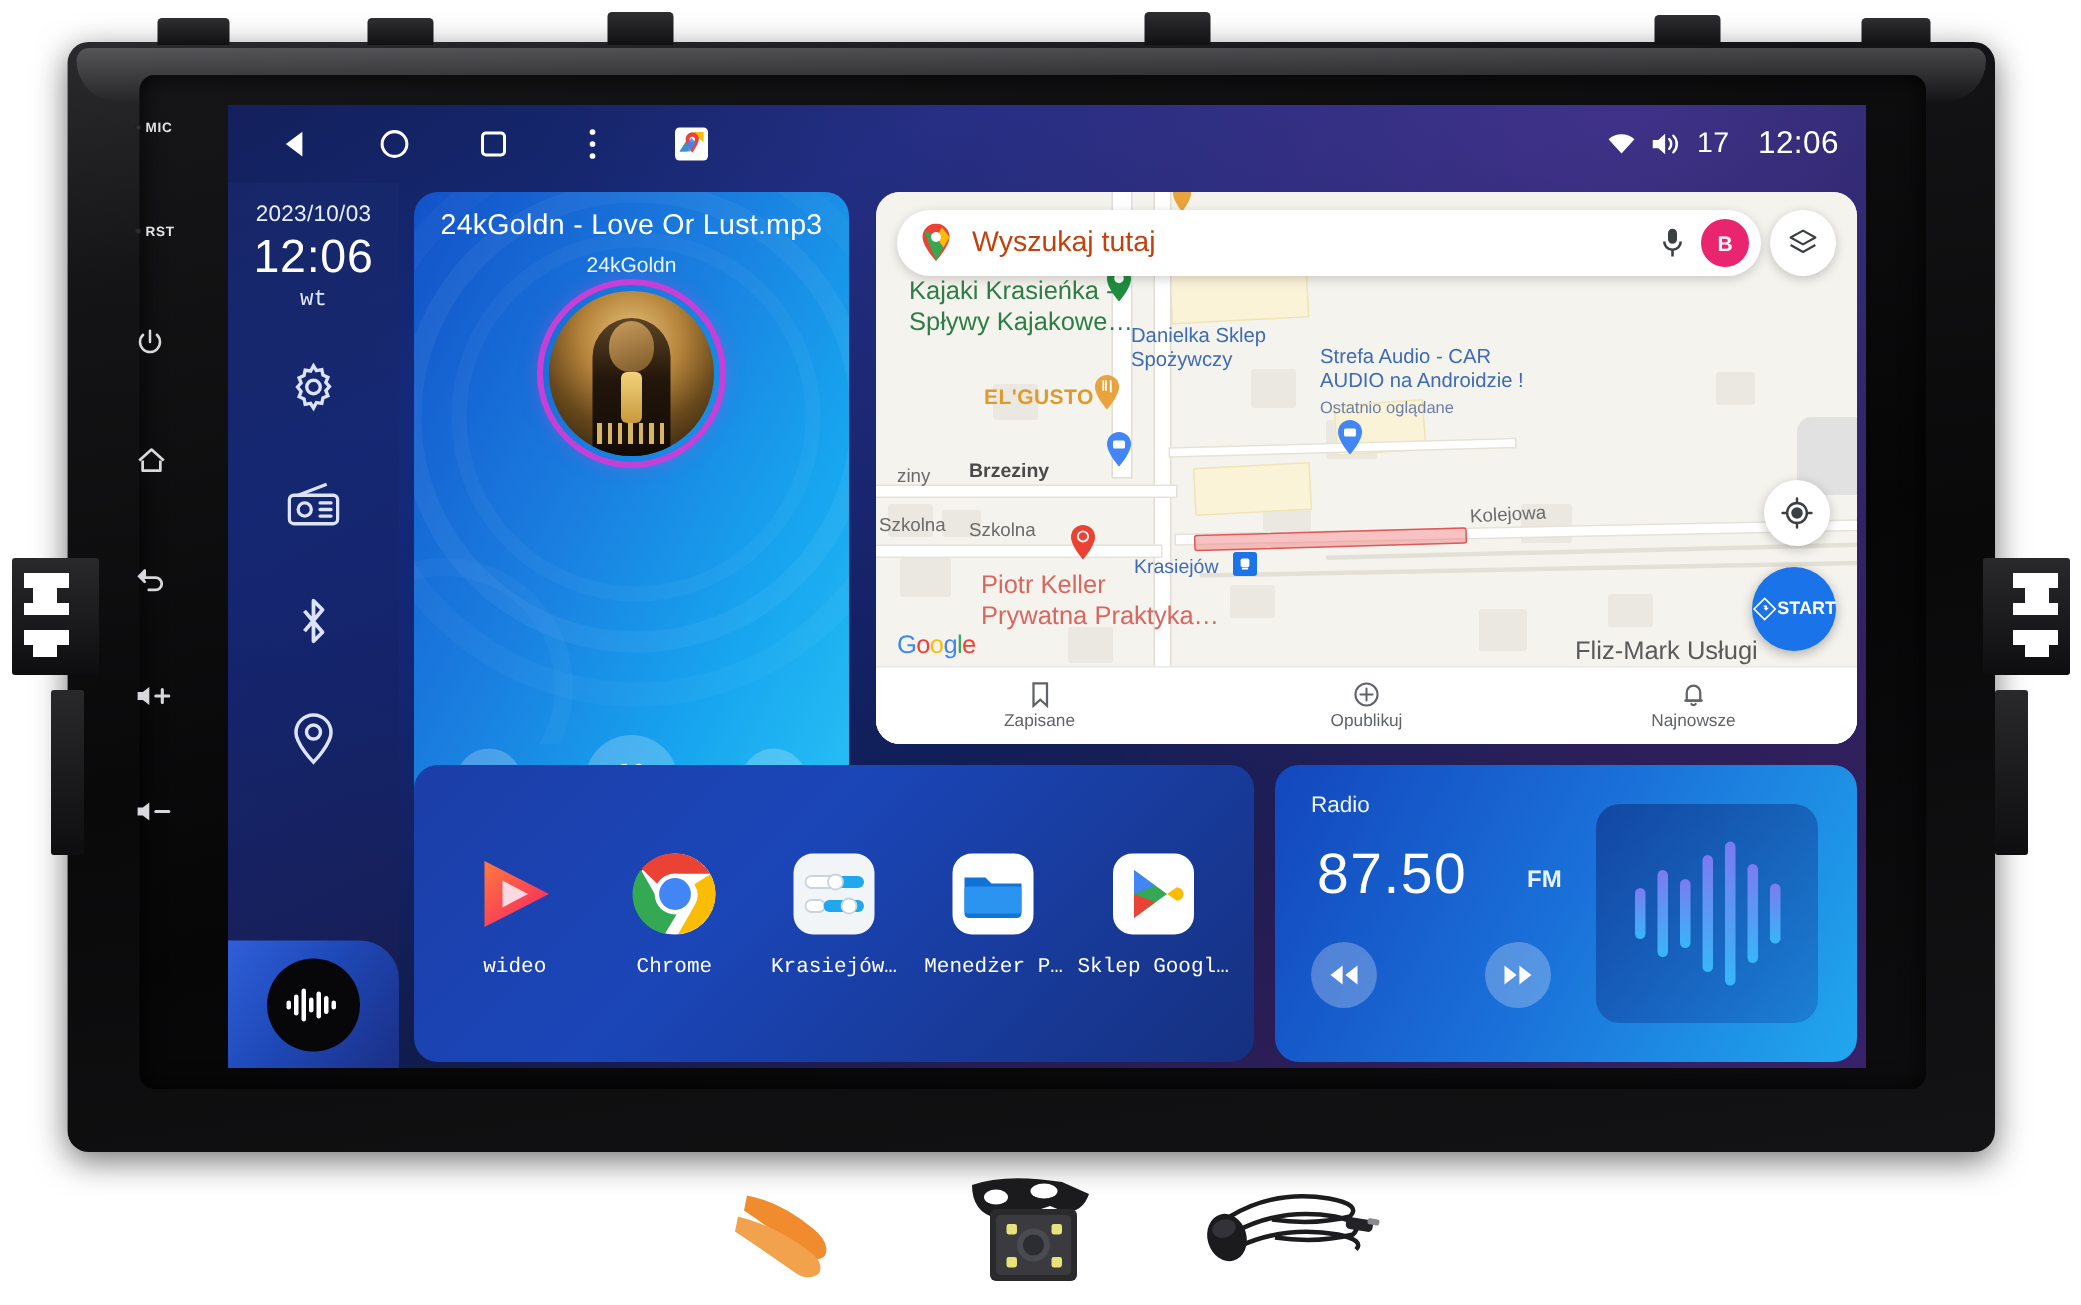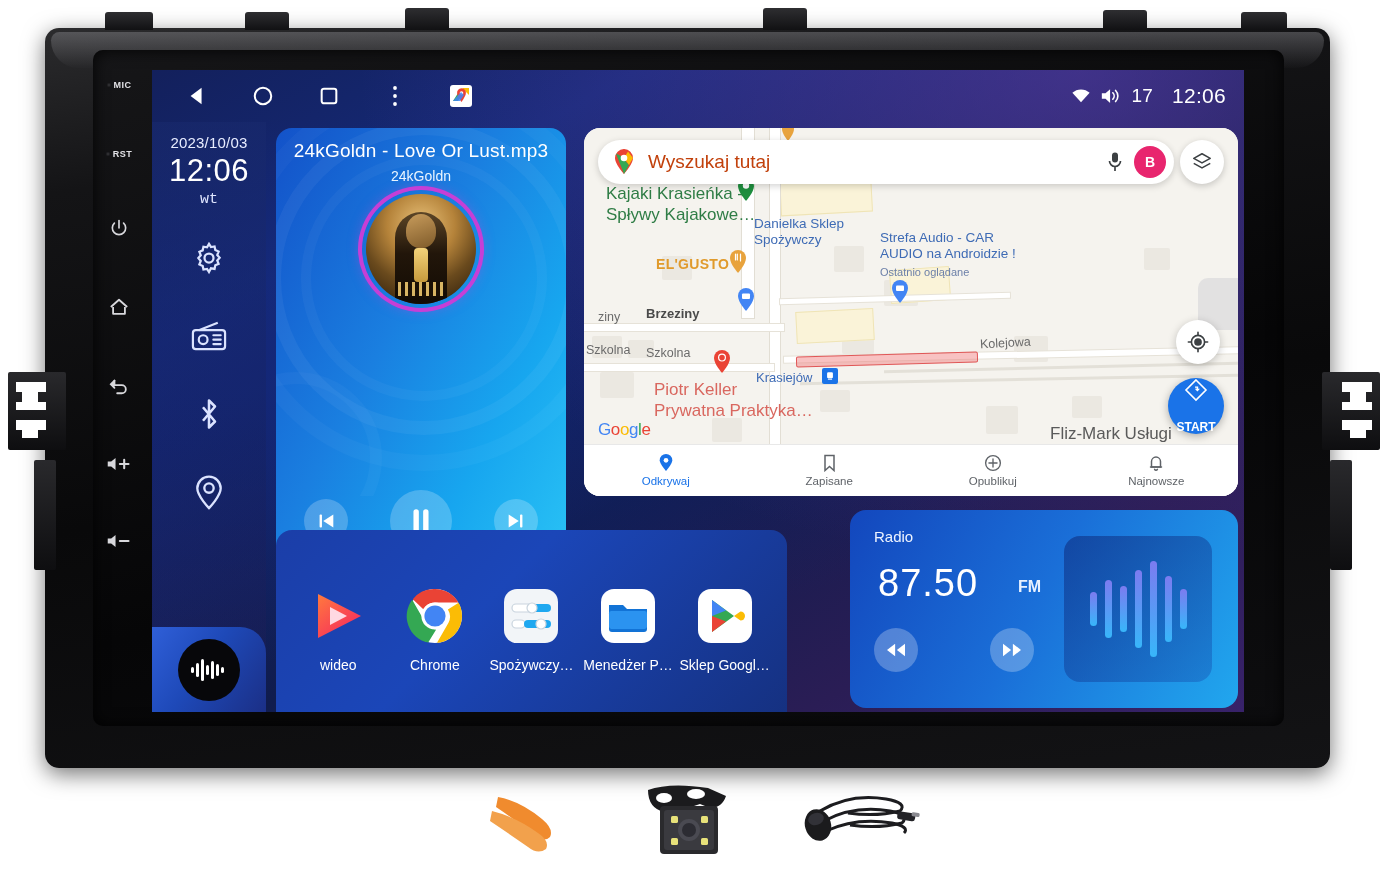--- a/index.html
+++ b/index.html
@@ -41,21 +41,21 @@
   .bracket {
     position: absolute; background: linear-gradient(180deg,#29292c,#0e0e10);
     border-radius: 2px;
   }
   .bracket .slot { position: absolute; background: #ffffff; }
 
   
   #bezel-buttons {
     position: absolute; left: 90px; top: 80px;
     width: 58px; height: 470px;
-    display: flex; flex-direction: column; align-items: center;
+    display: flex; flex-direction: column; align-items: flex-start;
     justify-content: space-between;
     z-index: 6;
   }
   .bz { color: #d8d8dc; display:flex; align-items:center; justify-content:center; }
   .bz-led { font-size: 9px; font-weight: 700; letter-spacing: .5px;
             display:flex; align-items:center; gap:3px; color:#e2e2e6;}
   .bz-led .dot { width:4px; height:4px; border-radius:50%; background:#3a3a3e; box-shadow: inset 0 0 2px #000;}
 
   
   #screen {
@@ -204,22 +204,22 @@
     background:#fff; border-radius:50%; display:flex; align-items:center; justify-content:center;
     box-shadow: 0 2px 7px rgba(0,0,0,.2); z-index:5; cursor:pointer;
   }
   #locate-btn {
     position:absolute; right: 18px; top: 192px; width: 44px; height:44px;
     background:#fff; border-radius:50%; display:flex; align-items:center; justify-content:center;
     box-shadow: 0 2px 8px rgba(0,0,0,.22); z-index:5; cursor:pointer;
   }
   #start-btn {
     position:absolute; right: 14px; top: 250px; width: 56px; height:56px;
-    background:#1a73e8; border-radius:50%; display:flex; flex-direction:column;
-    align-items:center; justify-content:space-between; z-index:5; cursor:pointer;
+    background:#1a73e8; border-radius:50%; display:flex; flex-direction:row;
+    align-items:center; justify-content:center; z-index:5; cursor:pointer;
     box-shadow: 0 2px 8px rgba(0,0,0,.3);
   }
   #start-btn .lbl { color:#fff; font-size: 12px; font-weight:700; margin-top:-2px;}
   #google-logo {
     position:absolute; left: 14px; bottom: 56px; font-size: 17px; z-index:4;
     font-family:"Liberation Sans", sans-serif; letter-spacing:-.4px;
   }
   #map-bottom-nav {
     position:absolute; left:0; right:0; bottom:0; height: 52px;
     background:#ffffff; display:flex; align-items:center; z-index:5;
@@ -228,22 +228,23 @@
   .mbn-item { flex:1; display:flex; flex-direction:column; align-items:center; gap:3px; cursor:pointer;}
   .mbn-item .lbl { font-size: 11.5px; color:#5f6368; }
   .mbn-item.active .lbl { color:#1a73e8; }
   #map-scroll-thumb {
     position:absolute; right: 0; top: 150px; width: 40px; height: 52px;
     background: rgba(210,210,215,.55); border-radius: 10px 0 0 10px; z-index:4;
   }
 
   
   #apps-card {
-    left: 124px; top: 460px; width: 511px; height: 198px;
+    left: 124px; top: 440px; width: 560px; height: 198px;
     background: linear-gradient(135deg, #1b3ea8 0%, #1b46b8 40%, #15307f 100%);
+    font-family: Liberation Mono, monospace;
   }
   #apps-row { position:absolute; inset:0; display:flex; align-items:center; justify-content:space-around; padding: 0 14px;}
   .app { width: 100px; display:flex; flex-direction:column; align-items:center; gap: 10px; cursor:pointer;}
   .app .ico { width: 62px; height: 62px; display:flex; align-items:center; justify-content:center; }
   .app .nm { color:#ffffff; font-size: 14px; white-space:nowrap; overflow:hidden; text-overflow:ellipsis; max-width:104px; text-align:center;}
 
   
   #radio-card {
     left: 698px; top: 440px; width: 388px; height: 198px;
     background: linear-gradient(118deg, #1347bd 0%, #1a6fd8 48%, #21a7ee 100%);
@@ -627,27 +628,20 @@
         <path d="M11 8.6h3.2v2.2H16l-2.6 2.8-2.6-2.8h1.8V9.8H11z" fill="#ffffff"></path>
       </svg>
       <span class="lbl">START</span>
     </div>
 
     <div id="google-logo">
       <span style="color:#4285F4;">G</span><span style="color:#EA4335;">o</span><span style="color:#FBBC05;">o</span><span style="color:#4285F4;">g</span><span style="color:#34A853;">l</span><span style="color:#EA4335;">e</span>
     </div>
 
     <div id="map-bottom-nav">
-      <div class="mbn-item active">
-        <svg width="16" height="18" viewBox="0 0 16 20">
-          <path d="M8 19s7-8 7-12A7 7 0 1 0 1 7c0 4 7 12 7 12z" fill="#1a73e8"></path>
-          <circle cx="8" cy="7" r="2.6" fill="#ffffff"></circle>
-        </svg>
-        <span class="lbl">Odkrywaj</span>
-      </div>
       <div class="mbn-item">
         <svg width="15" height="18" viewBox="0 0 14 18" fill="none" stroke="#5f6368" stroke-width="1.5">
           <path d="M2.5 1.5h9v15l-4.5-4-4.5 4z"></path>
         </svg>
         <span class="lbl">Zapisane</span>
       </div>
       <div class="mbn-item">
         <svg width="18" height="18" viewBox="0 0 20 20" fill="none" stroke="#5f6368" stroke-width="1.5">
           <circle cx="10" cy="10" r="8.2"></circle>
           <path d="M10 5.5v9M5.5 10h9" stroke-linecap="round"></path>
@@ -702,21 +696,21 @@
           <svg width="58" height="58" viewBox="0 0 58 58">
             <rect x="2" y="2" width="54" height="54" rx="13" fill="#f2f5f8"></rect>
             <rect x="10" y="17" width="20" height="8" rx="4" fill="#ffffff" stroke="#c9d4de" stroke-width="1.2"></rect>
             <rect x="28" y="17" width="21" height="8" rx="4" fill="#1fa8f0"></rect>
             <rect x="10" y="33" width="13" height="8" rx="4" fill="#ffffff" stroke="#c9d4de" stroke-width="1.2"></rect>
             <rect x="22" y="33" width="27" height="8" rx="4" fill="#1fa8f0"></rect>
             <circle cx="30" cy="21" r="5" fill="#ffffff" stroke="#c9d4de" stroke-width="1.2"></circle>
             <circle cx="39" cy="37" r="5" fill="#ffffff" stroke="#c9d4de" stroke-width="1.2"></circle>
           </svg>
         </div>
-        <div class="nm">Spożywczy…</div>
+        <div class="nm">Krasiejów…</div>
       </div>
 
       <div class="app">
         <div class="ico">
           <svg width="58" height="58" viewBox="0 0 58 58">
             <rect x="2" y="2" width="54" height="54" rx="13" fill="#ffffff"></rect>
             <path d="M10 18h14l4 4h20v20a3 3 0 0 1-3 3H13a3 3 0 0 1-3-3z" fill="#1273d6"></path>
             <rect x="10" y="24" width="38" height="18" rx="2.4" fill="#2b93f0"></rect>
           </svg>
         </div>

